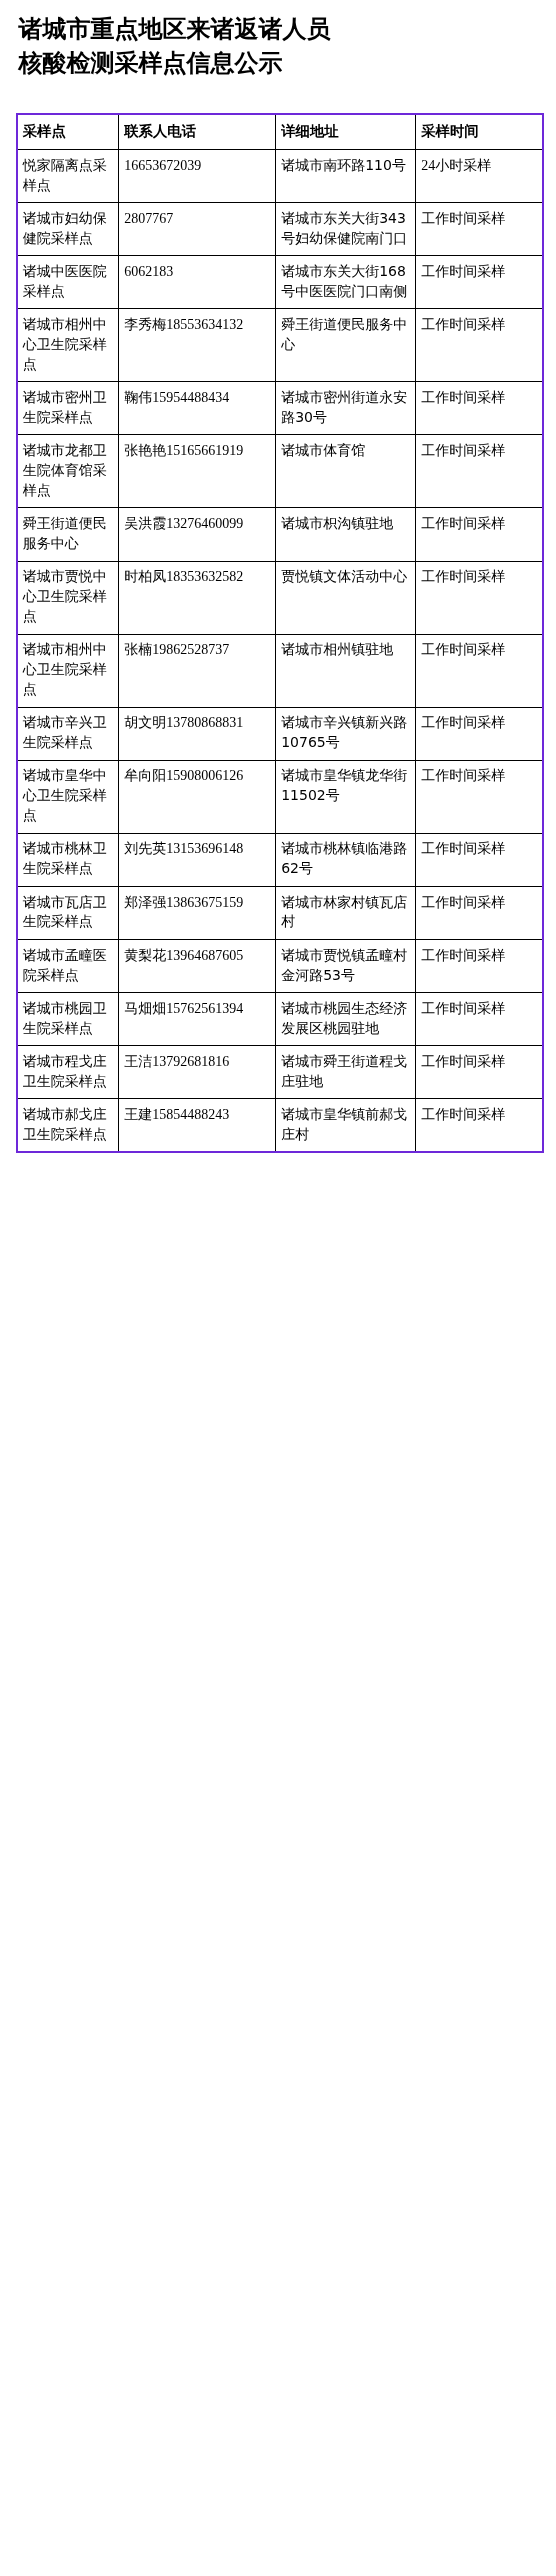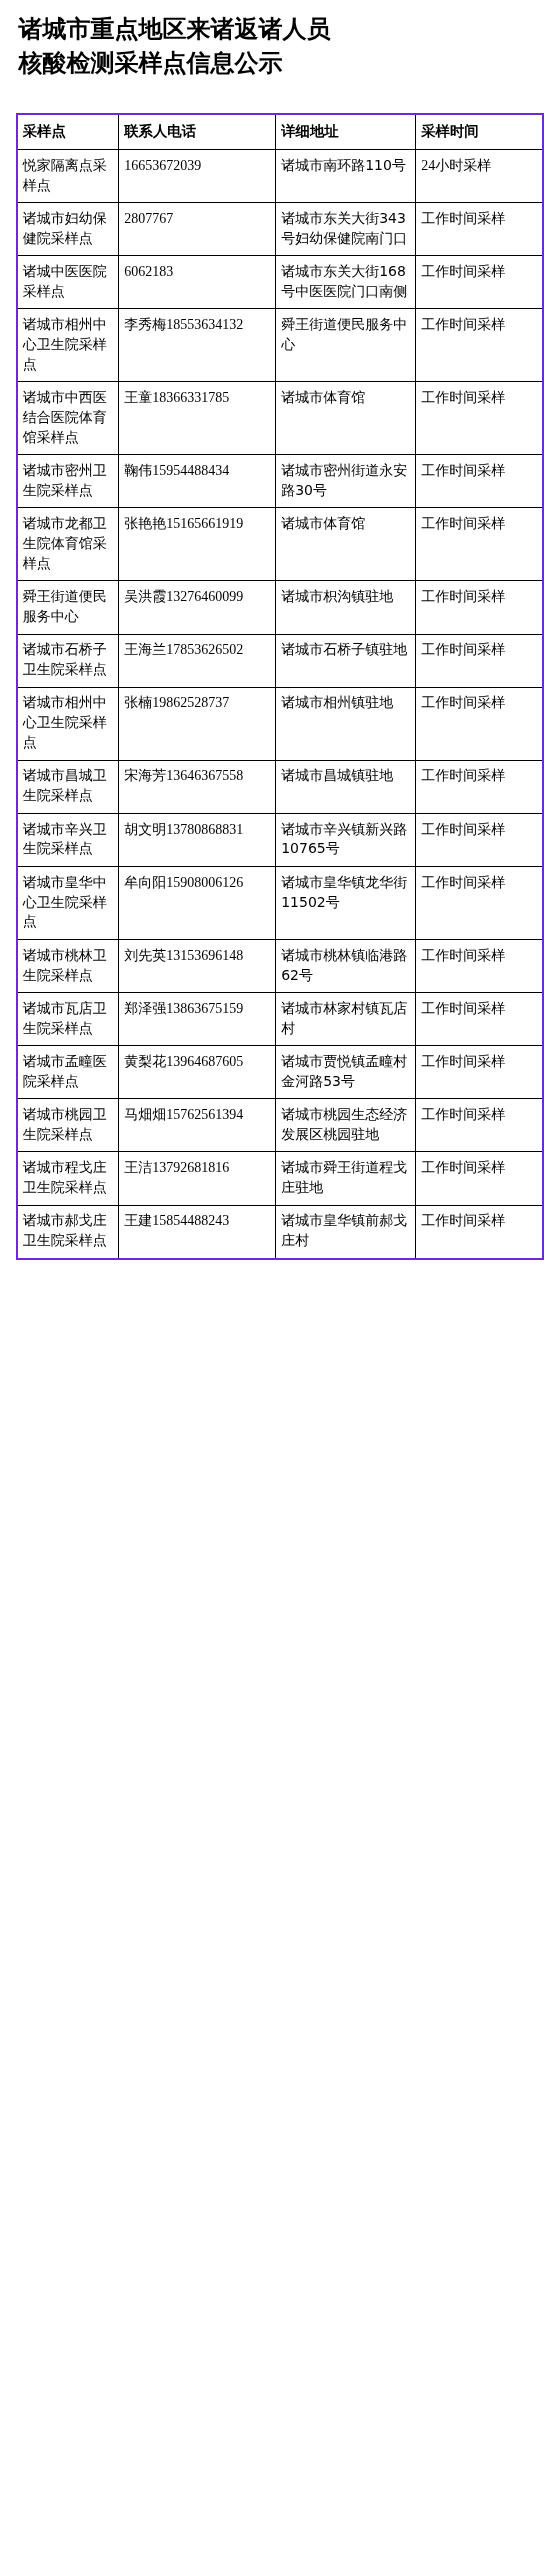--- a/index.html
+++ b/index.html
@@ -105,59 +105,47 @@
           <td>诸城市东关大街168号中医医院门口南侧</td>
           <td class="time">工作时间采样</td>
         </tr>
         <tr>
           <td>诸城市相州中心卫生院采样点</td>
           <td class="phone">李秀梅18553634132</td>
           <td>舜王街道便民服务中心</td>
           <td class="time">工作时间采样</td>
         </tr>
         <tr>
-          <td>诸城市中西医结合医院体育馆采样点</td>
-          <td class="phone">王童18366331785</td>
-          <td>诸城市体育馆</td>
-          <td class="time">工作时间采样</td>
-        </tr>
-        <tr>
           <td>诸城市密州卫生院采样点</td>
           <td class="phone">鞠伟15954488434</td>
           <td>诸城市密州街道永安路30号</td>
           <td class="time">工作时间采样</td>
         </tr>
         <tr>
           <td>诸城市龙都卫生院体育馆采样点</td>
           <td class="phone">张艳艳15165661919</td>
           <td>诸城市体育馆</td>
           <td class="time">工作时间采样</td>
         </tr>
         <tr>
           <td>舜王街道便民服务中心</td>
           <td class="phone">吴洪霞13276460099</td>
           <td>诸城市枳沟镇驻地</td>
           <td class="time">工作时间采样</td>
         </tr>
         <tr>
-          <td>诸城市石桥子卫生院采样点</td>
-          <td class="phone">王海兰17853626502</td>
-          <td>诸城市石桥子镇驻地</td>
+          <td>诸城市贾悦中心卫生院采样点</td>
+          <td class="phone">时柏凤18353632582</td>
+          <td>贾悦镇文体活动中心</td>
           <td class="time">工作时间采样</td>
         </tr>
         <tr>
           <td>诸城市相州中心卫生院采样点</td>
           <td class="phone">张楠19862528737</td>
           <td>诸城市相州镇驻地</td>
-          <td class="time">工作时间采样</td>
-        </tr>
-        <tr>
-          <td>诸城市昌城卫生院采样点</td>
-          <td class="phone">宋海芳13646367558</td>
-          <td>诸城市昌城镇驻地</td>
           <td class="time">工作时间采样</td>
         </tr>
         <tr>
           <td>诸城市辛兴卫生院采样点</td>
           <td class="phone">胡文明13780868831</td>
           <td>诸城市辛兴镇新兴路10765号</td>
           <td class="time">工作时间采样</td>
         </tr>
         <tr>
           <td>诸城市皇华中心卫生院采样点</td>

